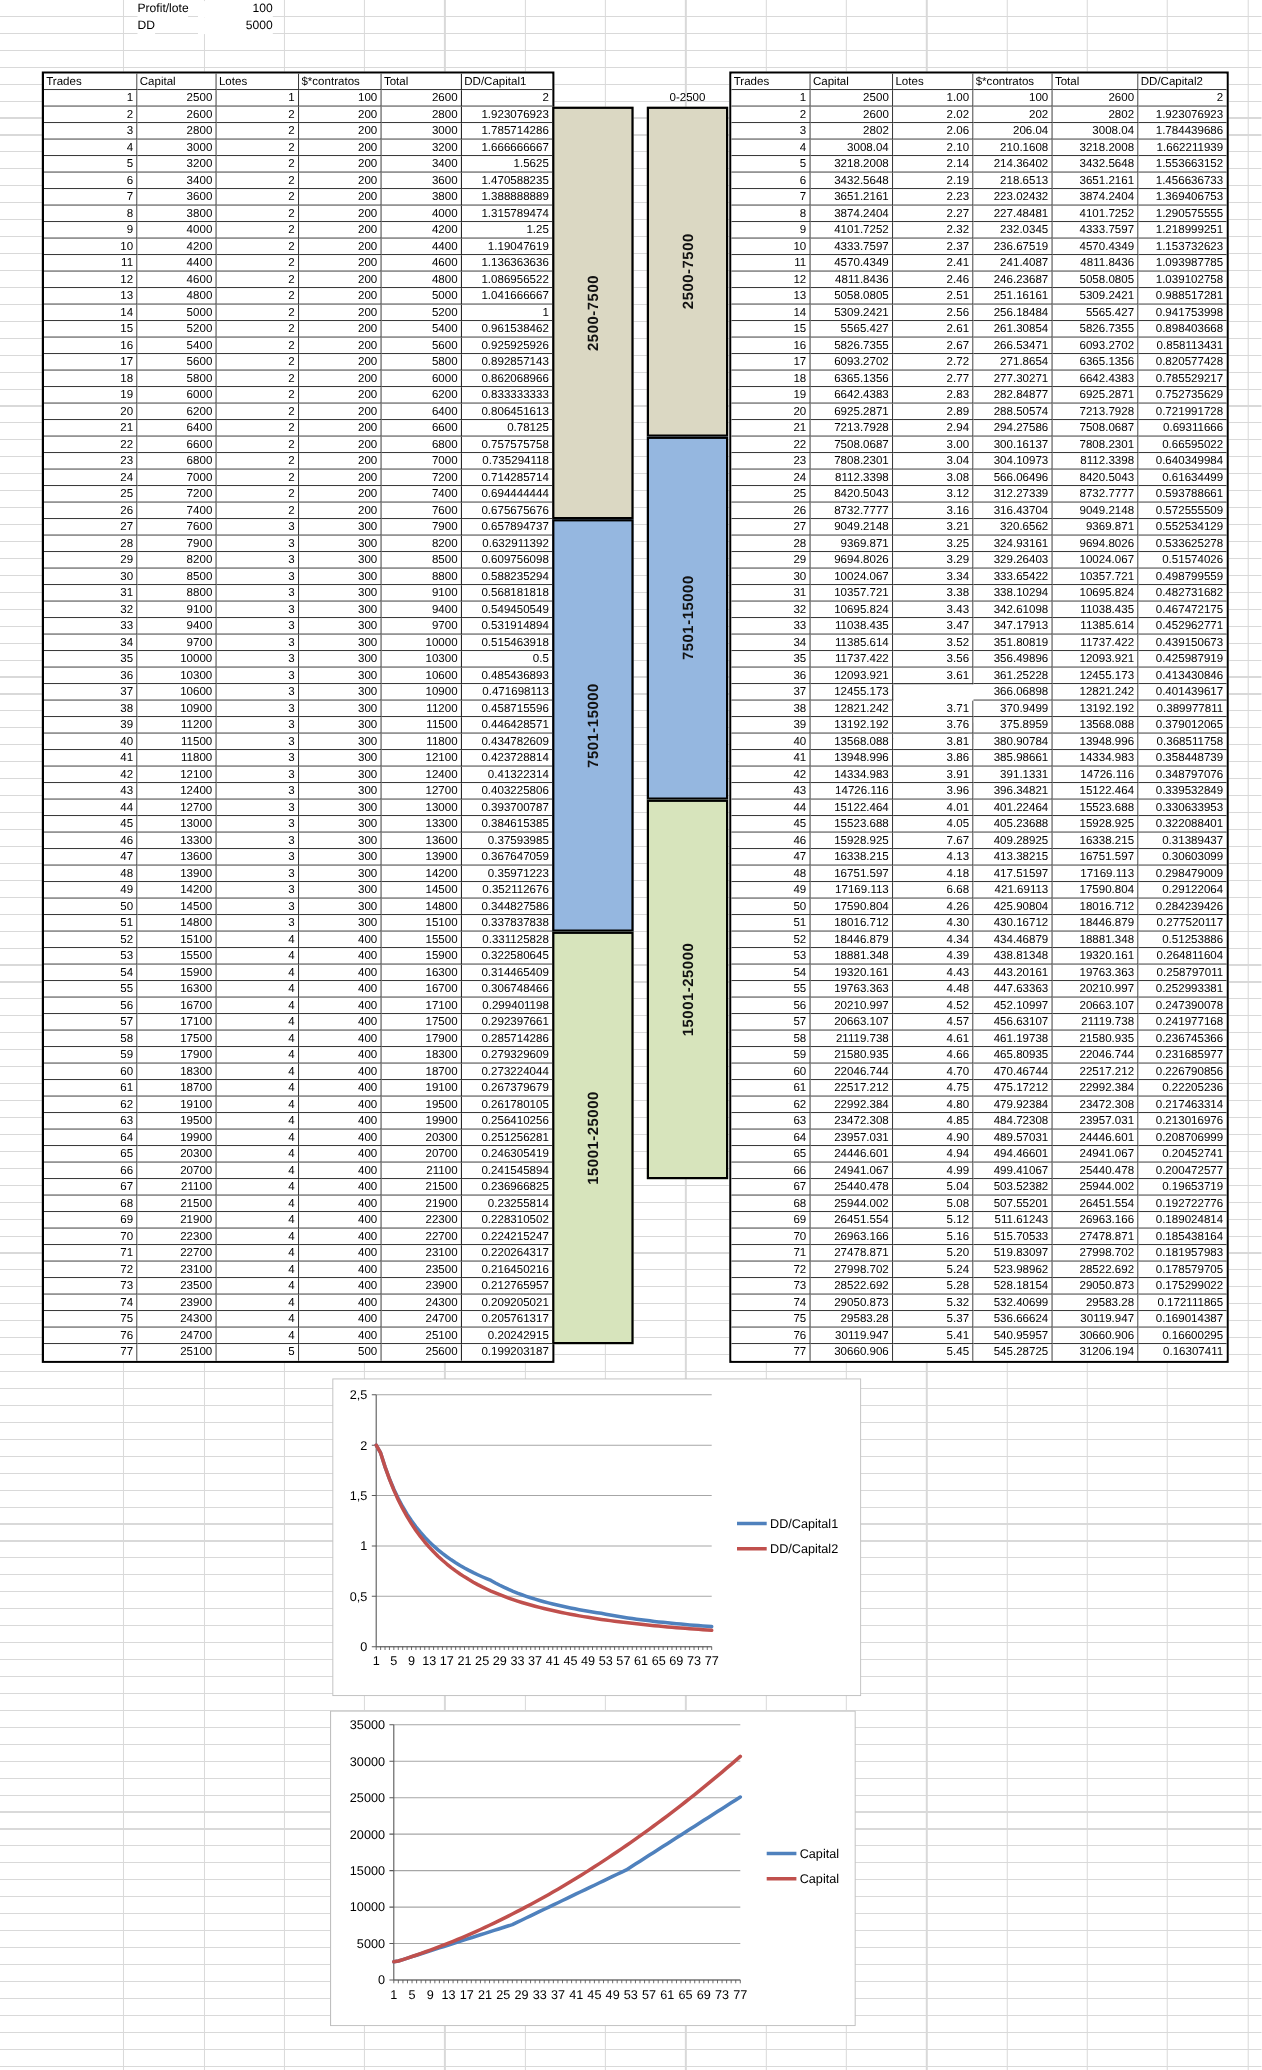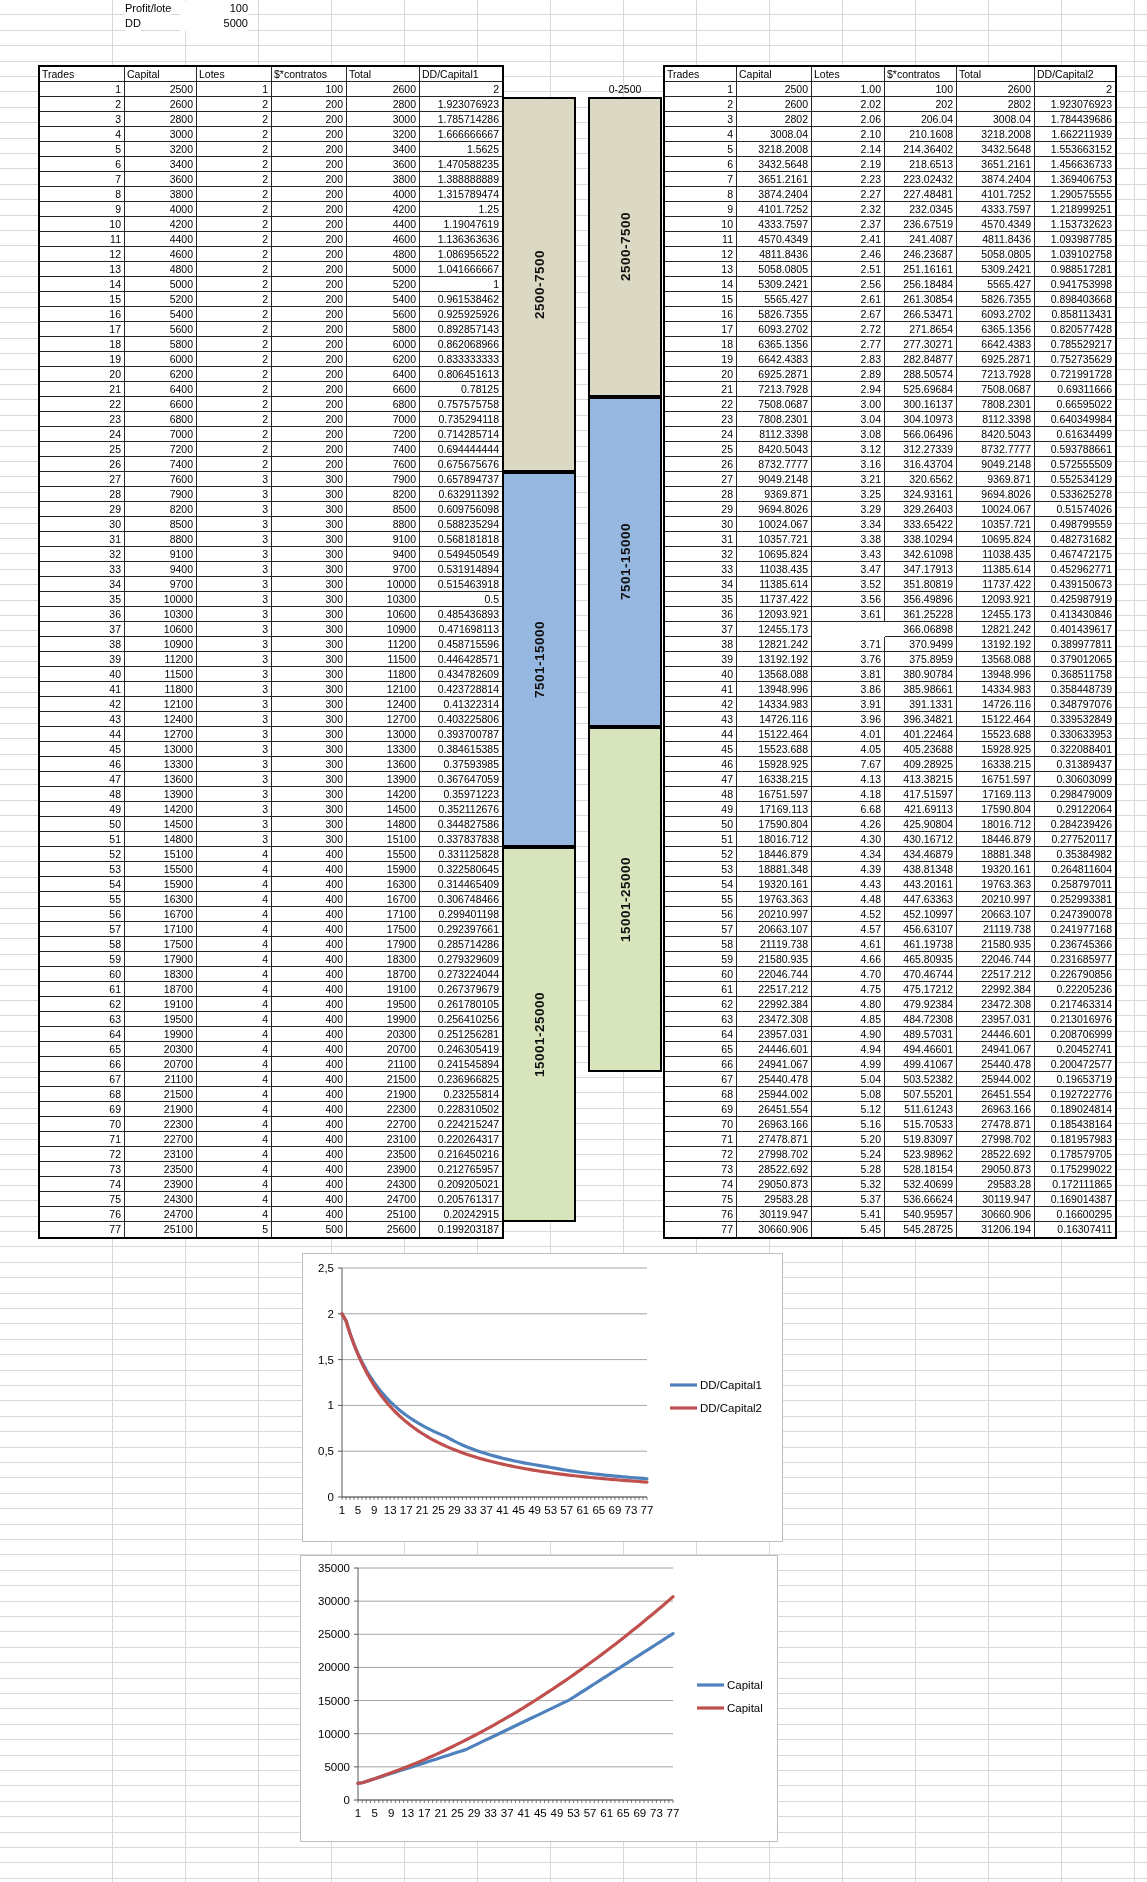--- a/index.html
+++ b/index.html
@@ -835,21 +835,21 @@
         <div class="td" style="width: 75px;">6925.2871</div>
         <div class="td" style="width: 73px;">2.89</div>
         <div class="td" style="width: 72px;">288.50574</div>
         <div class="td" style="width: 78px;">7213.7928</div>
         <div class="td" style="width: 80px;">0.721991728</div>
       </div>
       <div class="tr">
         <div class="td" style="width: 72px;">21</div>
         <div class="td" style="width: 75px;">7213.7928</div>
         <div class="td" style="width: 73px;">2.94</div>
-        <div class="td" style="width: 72px;">525.69684</div>
+        <div class="td" style="width: 72px;">294.27586</div>
         <div class="td" style="width: 78px;">7508.0687</div>
         <div class="td" style="width: 80px;">0.69311666</div>
       </div>
       <div class="tr">
         <div class="td" style="width: 72px;">22</div>
         <div class="td" style="width: 75px;">7508.0687</div>
         <div class="td" style="width: 73px;">3.00</div>
         <div class="td" style="width: 72px;">300.16137</div>
         <div class="td" style="width: 78px;">7808.2301</div>
         <div class="td" style="width: 80px;">0.66595022</div>
@@ -1085,21 +1085,21 @@
         <div class="td" style="width: 72px;">430.16712</div>
         <div class="td" style="width: 78px;">18446.879</div>
         <div class="td" style="width: 80px;">0.277520117</div>
       </div>
       <div class="tr">
         <div class="td" style="width: 72px;">52</div>
         <div class="td" style="width: 75px;">18446.879</div>
         <div class="td" style="width: 73px;">4.34</div>
         <div class="td" style="width: 72px;">434.46879</div>
         <div class="td" style="width: 78px;">18881.348</div>
-        <div class="td" style="width: 80px;">0.35384982</div>
+        <div class="td" style="width: 80px;">0.51253886</div>
       </div>
       <div class="tr">
         <div class="td" style="width: 72px;">53</div>
         <div class="td" style="width: 75px;">18881.348</div>
         <div class="td" style="width: 73px;">4.39</div>
         <div class="td" style="width: 72px;">438.81348</div>
         <div class="td" style="width: 78px;">19320.161</div>
         <div class="td" style="width: 80px;">0.264811604</div>
       </div>
       <div class="tr">

